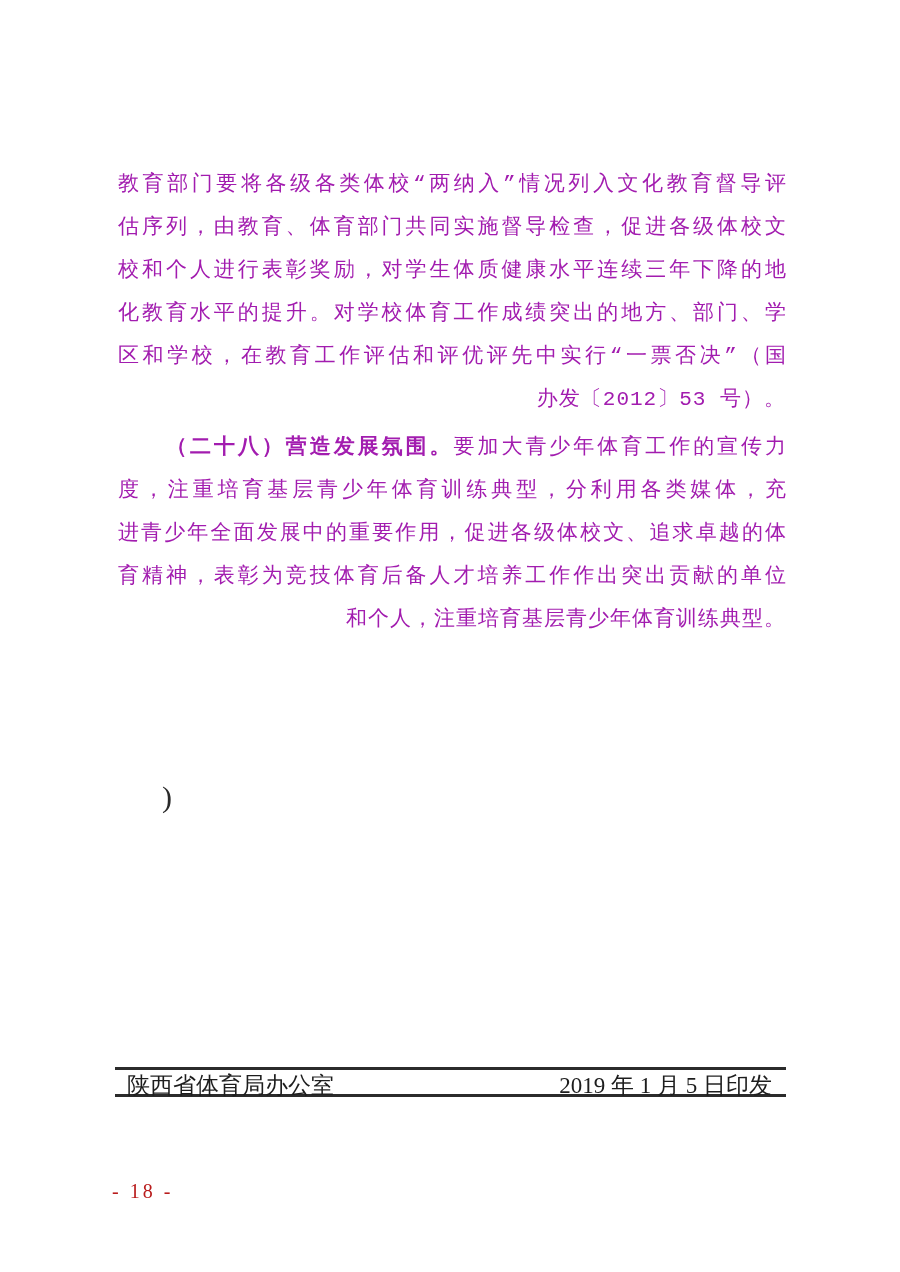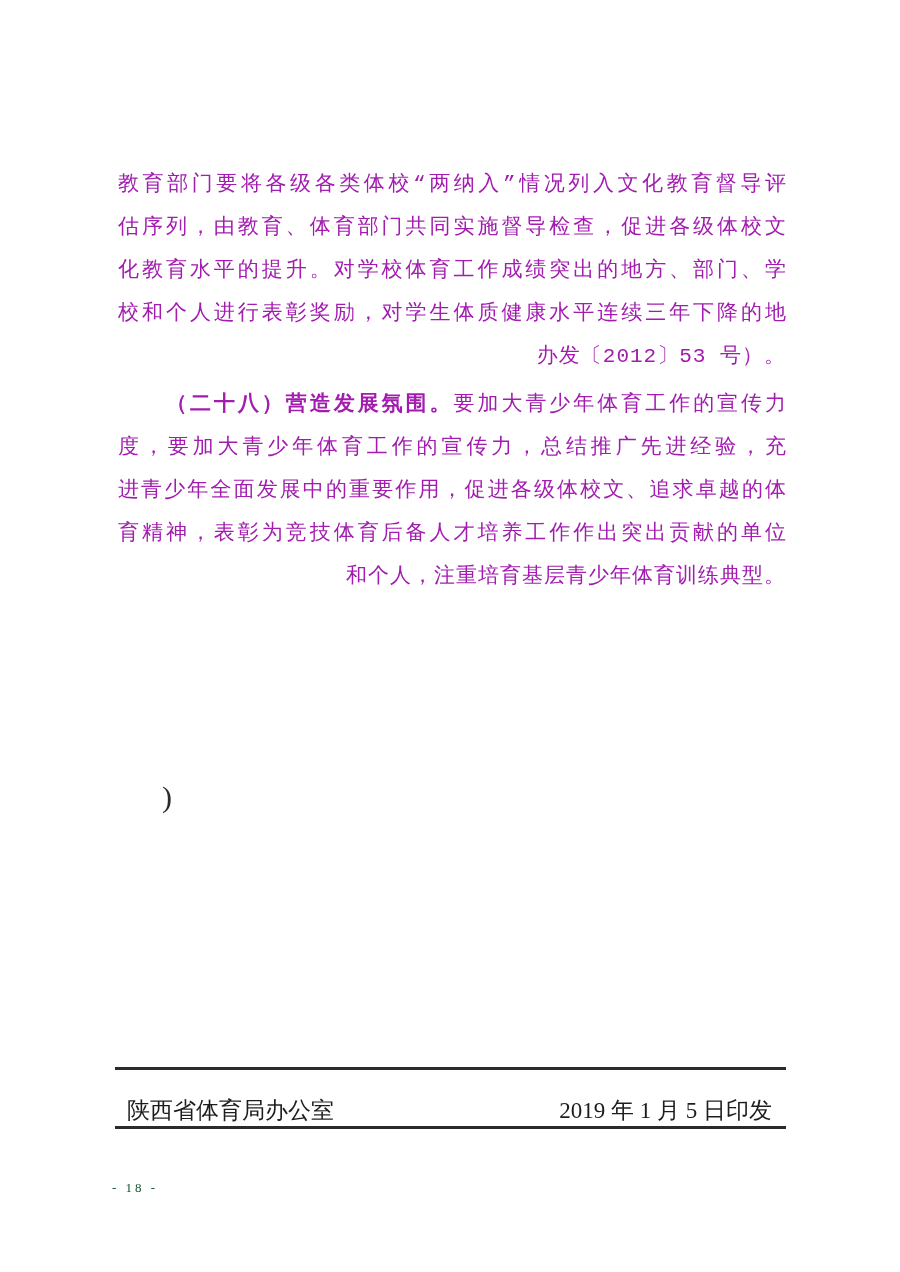--- a/index.html
+++ b/index.html
@@ -64,56 +64,57 @@
     top: 1067px;
     width: 671px;
   }
   .rule {
     height: 3px;
     background: #2b2b2b;
   }
   .footer-row {
     display: flex;
     justify-content: space-between;
-    align-items: flex-end;
-    height: 56px;
+    align-items: flex-start;
+    height: 24px;
     padding-left: 12px;
     padding-right: 14px;
     font-size: 23px;
     color: #1d1d1d;
   }
   .pagenum {
     position: absolute;
     left: 112px;
     top: 1180px;
-    font-size: 13px;
+    font-size: 20px;
     letter-spacing: 3px;
-    color: #14532d;
+    color: #b91c1c;
   }
 </style>
 </head>
 <body>
 
 <div class="page">
 
   <div class="textblock">
 
     <div class="para1">
       <div class="line just">教育部门要将各级各类体校“两纳入”情况列入文化教育督导评</div>
       <div class="line just">估序列，由教育、体育部门共同实施督导检查，促进各级体校文</div>
+      <div class="line just">校和个人进行表彰奖励，对学生体质健康水平连续三年下降的地</div>
       <div class="line just">化教育水平的提升。对学校体育工作成绩突出的地方、部门、学</div>
-      <div class="line just">校和个人进行表彰奖励，对学生体质健康水平连续三年下降的地</div>
+      <div class="line just">区和学校，在教育工作评估和评优评先中实行“一票否决”（国</div>
       <div class="line left">办发〔2012〕53 号）。</div>
     </div>
 
     <div class="para2">
       <div class="line just indent2">
         <span class="section-heading-bold">（二十八）营造发展氛围。</span><span>要加大青少年体育工作的宣传力</span>
       </div>
-      <div class="line just">度，要加大青少年体育工作的宣传力，总结推广先进经验，充</div>
+      <div class="line just">度，注重培育基层青少年体育训练典型，分利用各类媒体，充</div>
       <div class="line just">进青少年全面发展中的重要作用，促进各级体校文、追求卓越的体</div>
       <div class="line just">育精神，表彰为竞技体育后备人才培养工作作出突出贡献的单位</div>
       <div class="line left">和个人，注重培育基层青少年体育训练典型。</div>
     </div>
 
   </div>
 
   <div class="stray-mark">)</div>
 
   <div class="footer">

